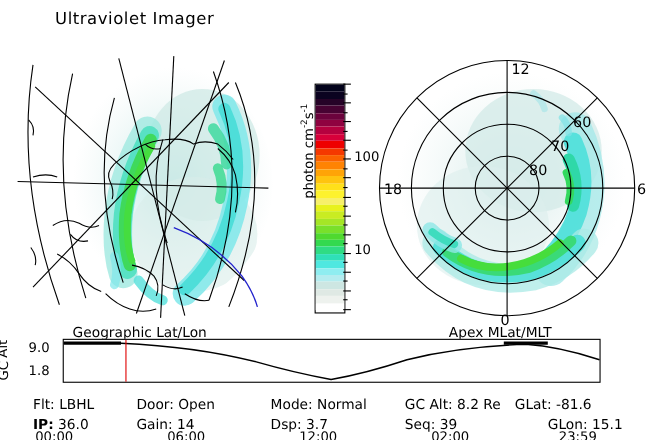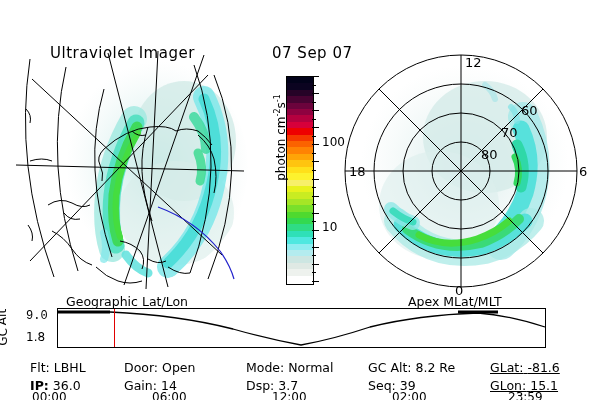--- a/index.html
+++ b/index.html
@@ -1,21 +1,21 @@
 <!DOCTYPE html>
 <html><head>
 <meta charset="utf-8">
 <style>
   html,body{margin:0;padding:0;background:#ffffff;}
   body{width:600px;height:400px;position:relative;overflow:hidden;
        font-family:"DejaVu Sans","Liberation Sans",sans-serif;color:#000;}
   .abs{position:absolute;}
   
   #header{top:8px;left:0;width:600px;height:24px;}
-  #header span{position:absolute;font-size:15px;letter-spacing:.5px;white-space:nowrap;margin-top:36px;}
+  #header span{position:absolute;font-size:15px;letter-spacing:.5px;white-space:nowrap;}
   #hdr-title{left:50px;top:0;}
   #hdr-date{left:272px;top:0;}
   #hdr-time{left:428px;top:0;}
   
   #geo-panel{left:8px;top:45px;width:245px;height:250px;}
   #mlt-panel{left:335px;top:45px;width:258px;height:252px;}
   svg{display:block;overflow:visible;}
   .grid{fill:none;stroke:#000;stroke-width:1;}
   .coast{fill:none;stroke:#000;stroke-width:1;}
   .term{fill:none;stroke:#2222cc;stroke-width:1.2;}
@@ -33,39 +33,38 @@
   
   .subcap{font-size:12.5px;white-space:nowrap;}
   #cap-geo{left:66px;top:294px;}
   #cap-mlt{left:408px;top:294px;}
   
   #strip-wrap{left:0;top:306px;width:600px;height:48px;}
   #strip-box{position:absolute;left:57px;top:2px;width:487px;height:38px;border:1px solid #000;background:#fff;}
   #strip-box svg{position:absolute;left:0;top:0;}
   #strip-marker{position:absolute;top:0;width:1px;height:38px;background:#e00000;}
   .ylab{position:absolute;font-size:12px;white-space:nowrap;}
-  #yl-90{left:26px;top:3px;font-family:Liberation Mono, monospace;}
+  #yl-90{left:26px;top:3px;}
   #yl-18{left:26px;top:24px;}
   #ystack{position:absolute;left:-12px;top:2px;width:48px;height:38px;}
   #ystack span{position:absolute;font-size:12px;transform:rotate(-90deg);transform-origin:50% 50%;white-space:nowrap;}
   #ys-gc{left:6px;top:22px;}
   #ys-alt{left:6px;top:2px;}
   #xticks span{position:absolute;top:40px;font-size:12px;white-space:nowrap;margin-top:44px;}
   
   #status{left:0;top:360px;width:600px;height:40px;font-size:12.5px;}
   #status span{position:absolute;white-space:nowrap;}
   .r1{top:0;} .r2{top:18px;}
-  .c0{left:30px;text-align:center;} .c1{left:124px;} .c2{left:246px;} .c3{left:368px;} .c4{left:490px;text-decoration:underline;}
+  .c0{left:30px;text-align:center;} .c1{left:124px;} .c2{left:246px;} .c3{left:368px;} .c4{left:468px;}
 </style>
 </head>
 <body>
 
 <div id="header" class="abs">
   <span id="hdr-title">Ultraviolet Imager</span>
-  <span id="hdr-date">07 Sep 07</span>
 </div>
 
 <div id="geo-panel" class="abs">
   <svg width="245" height="250" viewBox="0 0 245 250">
     <defs>
       <clipPath id="geoClip">
           <circle cx="122" cy="122" r="118"></circle>
         </clipPath>
       <radialGradient id="auroraSoftL" cx="50%" cy="50%" r="50%">
         <stop offset="0%" stop-color="#b9e8e6" stop-opacity=".9"></stop>
@@ -294,14 +293,14 @@
   <span class="r1 c0"><b style="font-weight: normal;">Flt:</b> <i style="font-style:normal">LBHL</i></span>
   <span class="r1 c1"><b style="font-weight: normal;">Door:</b> <i style="font-style:normal">Open</i></span>
   <span class="r1 c2"><b style="font-weight: normal;">Mode:</b> <i style="font-style:normal">Normal</i></span>
   <span class="r1 c3"><b style="font-weight: normal;">GC Alt:</b> <i style="font-style:normal">8.2 Re</i></span>
   <span class="r1 c4"><b style="font-weight: normal;">GLat:</b> <i style="font-style:normal">-81.6</i></span>
 
   <span class="r2 c0"><b style="font-weight: bold;">IP:</b> <i style="font-style:normal">36.0</i></span>
   <span class="r2 c1"><b style="font-weight: normal;">Gain:</b> <i style="font-style:normal">14</i></span>
   <span class="r2 c2"><b style="font-weight: normal;">Dsp:</b> <i style="font-style:normal">3.7</i></span>
   <span class="r2 c3"><b style="font-weight: normal;">Seq:</b> <i style="font-style:normal">39</i></span>
-  <span class="r2 c4"><b style="font-weight: normal;">GLon:</b> <i style="font-style:normal">15.1</i></span>
+  <span class="r2 c4"><b style="font-weight: normal; margin-left: 30px;">GLon:</b> <i style="font-style:normal">15.1</i></span>
 </div>
 
 </body></html>

